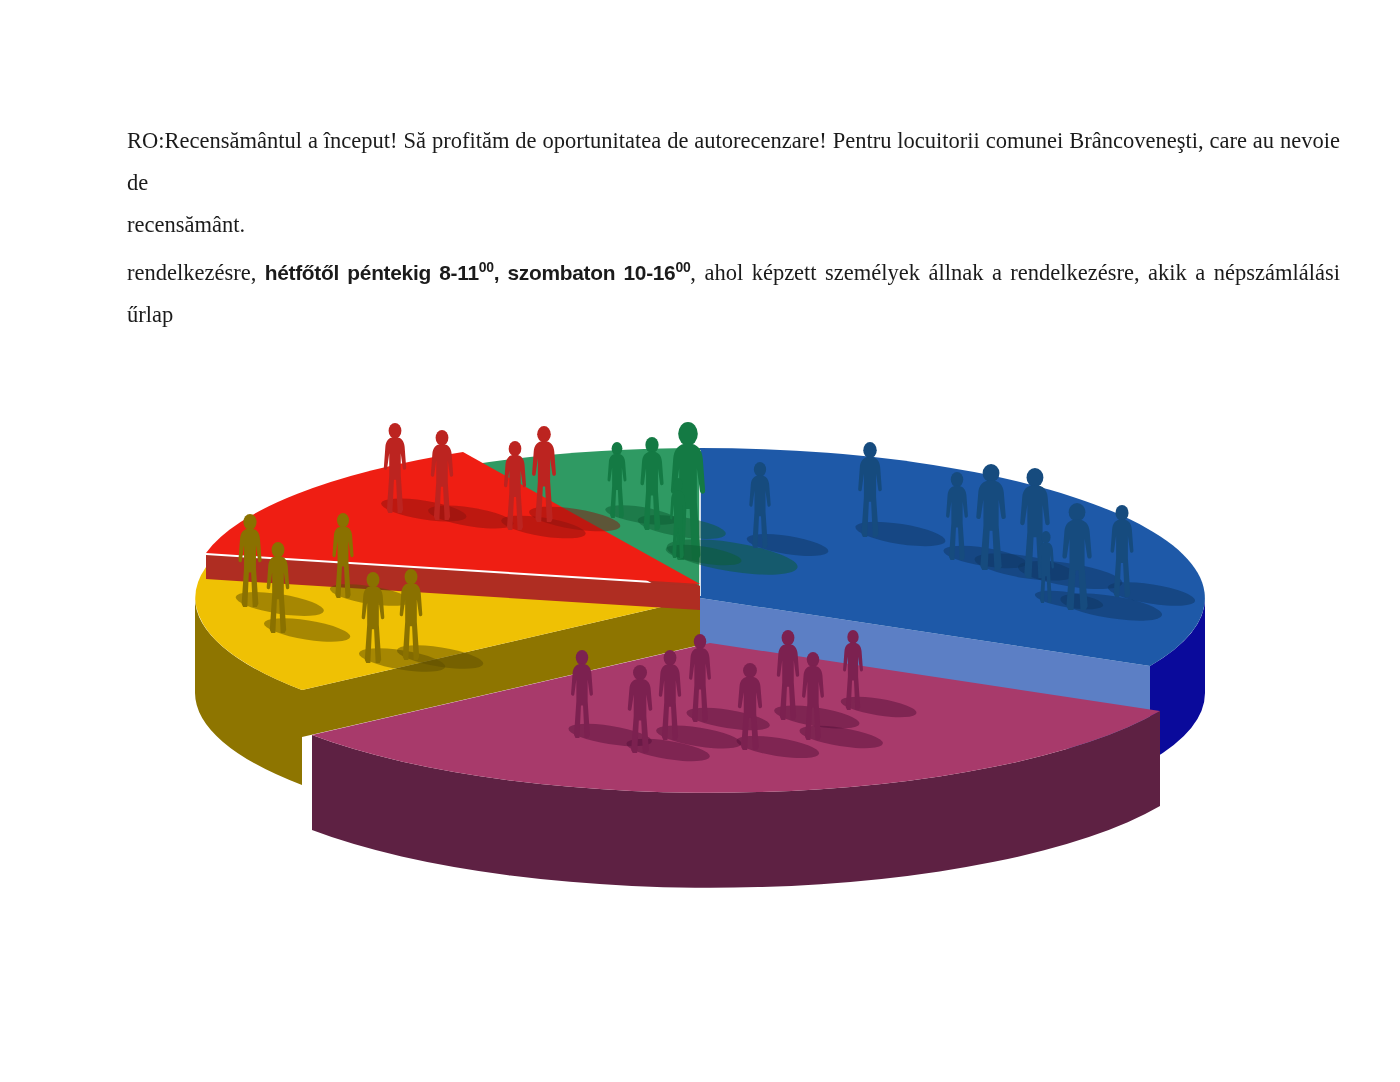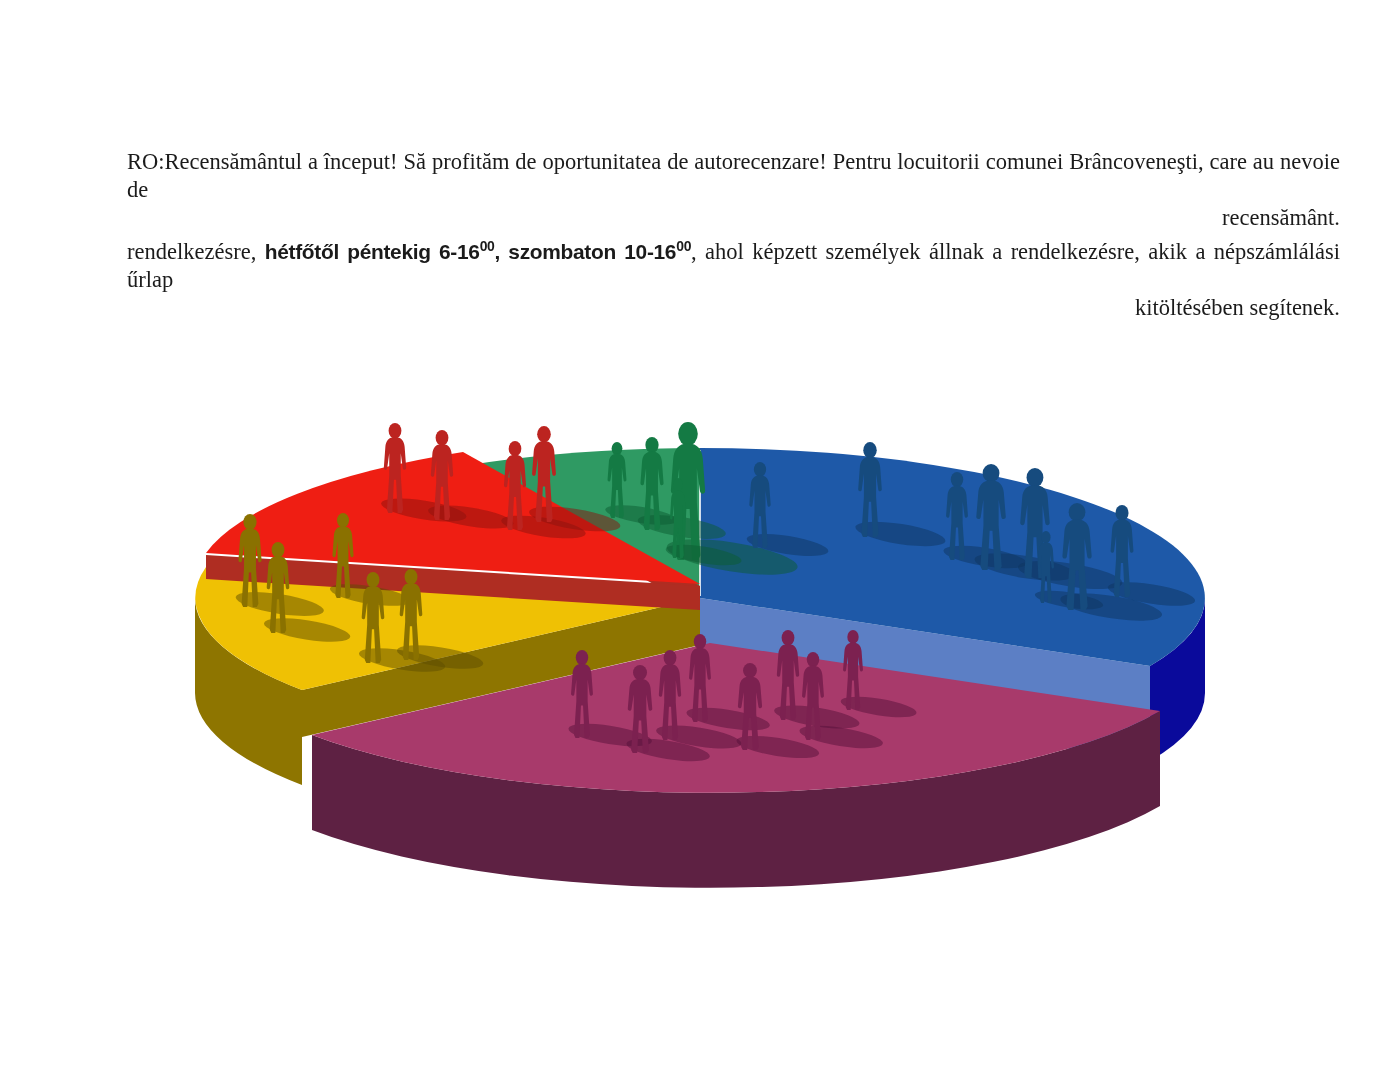--- a/index.html
+++ b/index.html
@@ -3,41 +3,40 @@
 <meta charset="utf-8">
 <style>
   html,body{margin:0;padding:0;}
   body{
     width:1400px;height:1082px;position:relative;overflow:hidden;
     background:#ffffff;
     font-family:"Liberation Serif",serif;
   }
   .textblock{
     position:absolute;left:127px;top:120px;width:1213px;
-    font-size:22.5px;line-height:28px;color:#1b1b1b;margin-top:28px;
+    font-size:22.5px;line-height:42px;color:#1b1b1b;
   }
   .jline{text-align:justify;text-align-last:justify;}
-  .lline{text-align:right;}
+  .lline{text-align:left;}
   .seg-r{font-weight:400;}
   .seg-b{font-weight:700;}
   .seg-a{font-family:"Liberation Sans",sans-serif;font-weight:700;font-size:0.93em;letter-spacing:-0.3px;}
   .sup{font-size:0.62em;vertical-align:0.55em;font-weight:700;}
   svg.pie{position:absolute;left:0;top:0;}
 </style>
 </head>
 <body>
 
 <div class="textblock">
   <div>
       <div class="jline"><span class="seg-r">RO:Recensământul a început! Să profităm de oportunitatea de autorecenzare! Pentru locuitorii comunei Brâncoveneşti, care au nevoie de</span></div>
       <div class="lline"><span class="seg-r">recensământ.</span></div>
     </div>
   <div>
-      <div class="jline"><span class="seg-r">rendelkezésre, </span><span class="seg-a">hétfőtől péntekig 6-16</span><span class="seg-a sup">00</span><span class="seg-a">, szombaton 10-16</span><span class="seg-a sup">00</span><span class="seg-r">, ahol képzett személyek állnak a rendelkezésre, akik a népszámlálási űrlap</span></div>
-      <div class="lline"><span class="seg-r">kitöltésében segítenek.</span></div>
+      <div class="jline"><span class="seg-r">rendelkezésre, </span><span class="seg-a">hétfőtől péntekig 8-11</span><span class="seg-a sup">00</span><span class="seg-a">, szombaton 10-16</span><span class="seg-a sup">00</span><span class="seg-r">, ahol képzett személyek állnak a rendelkezésre, akik a népszámlálási űrlap</span></div>
     </div>
 </div>
 
 <svg class="pie" width="1400" height="1082" viewBox="0 0 1400 1082" xmlns="http://www.w3.org/2000/svg">
   <defs>
     <g id="person-shape">
       <ellipse cx="20" cy="8.6" rx="7.1" ry="8.6"></ellipse>
       <path d="M20,15.5 C13,15.5 9.8,20 9.3,26.5 L7.6,49.5 C7.3,52.3 10.8,52.9 11.3,50.2
                L13.6,33.5 L13.6,58 L11,96.5 L12.6,100 L17.1,100 L18.8,63 L21.2,63
                L22.9,100 L27.4,100 L29,96.5 L26.4,58 L26.4,33.5 L28.7,50.2

